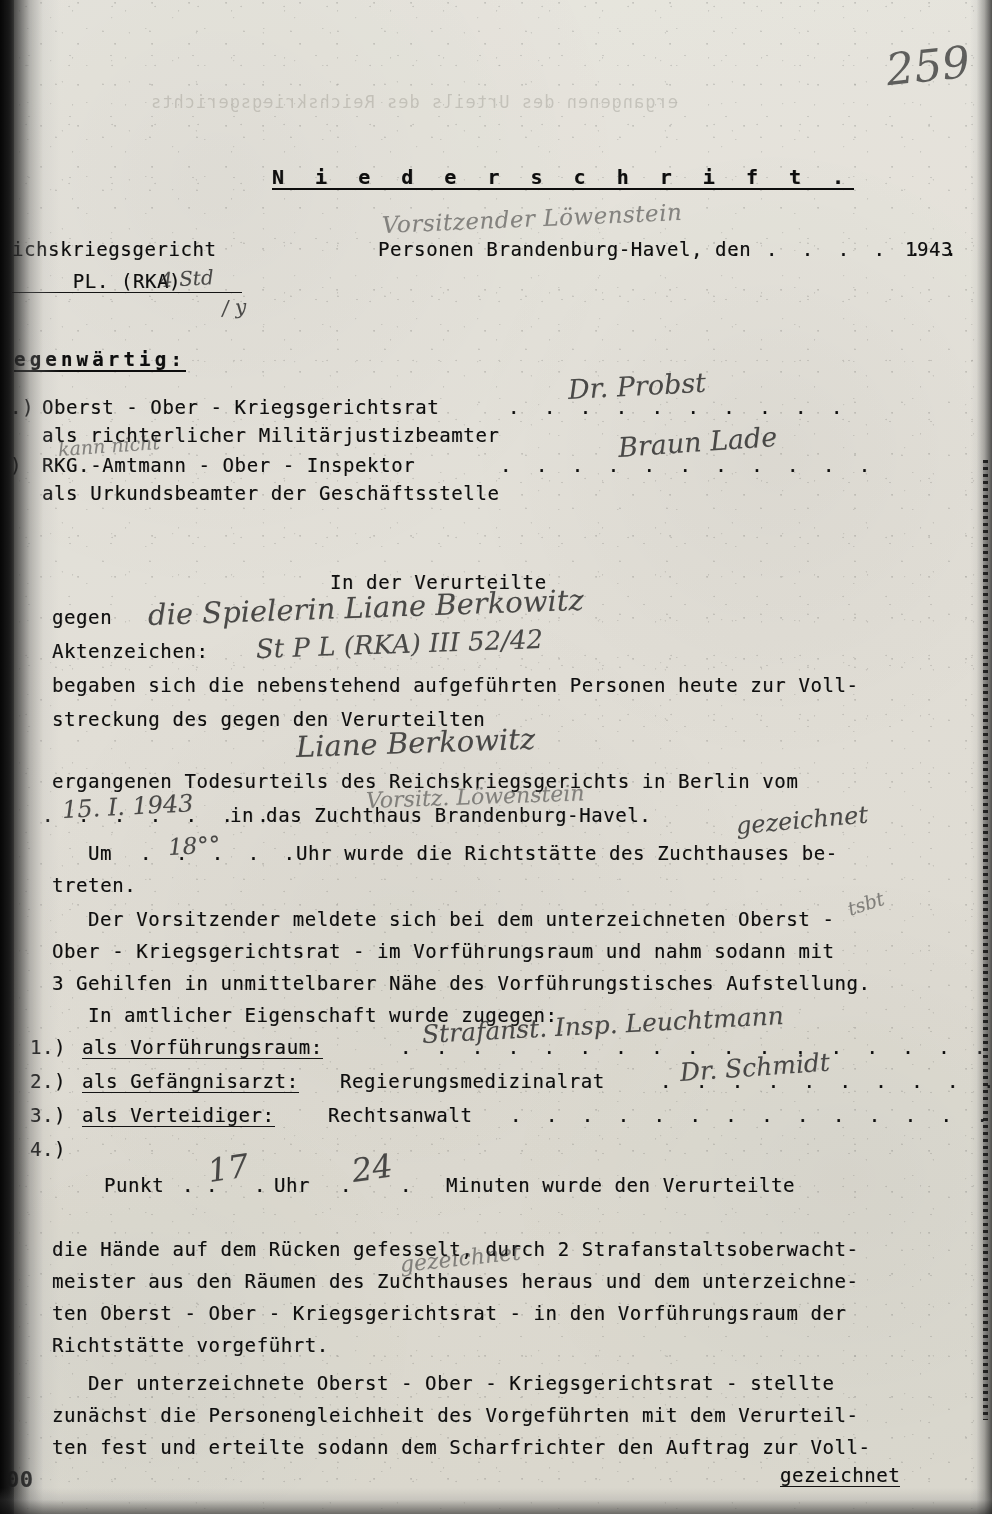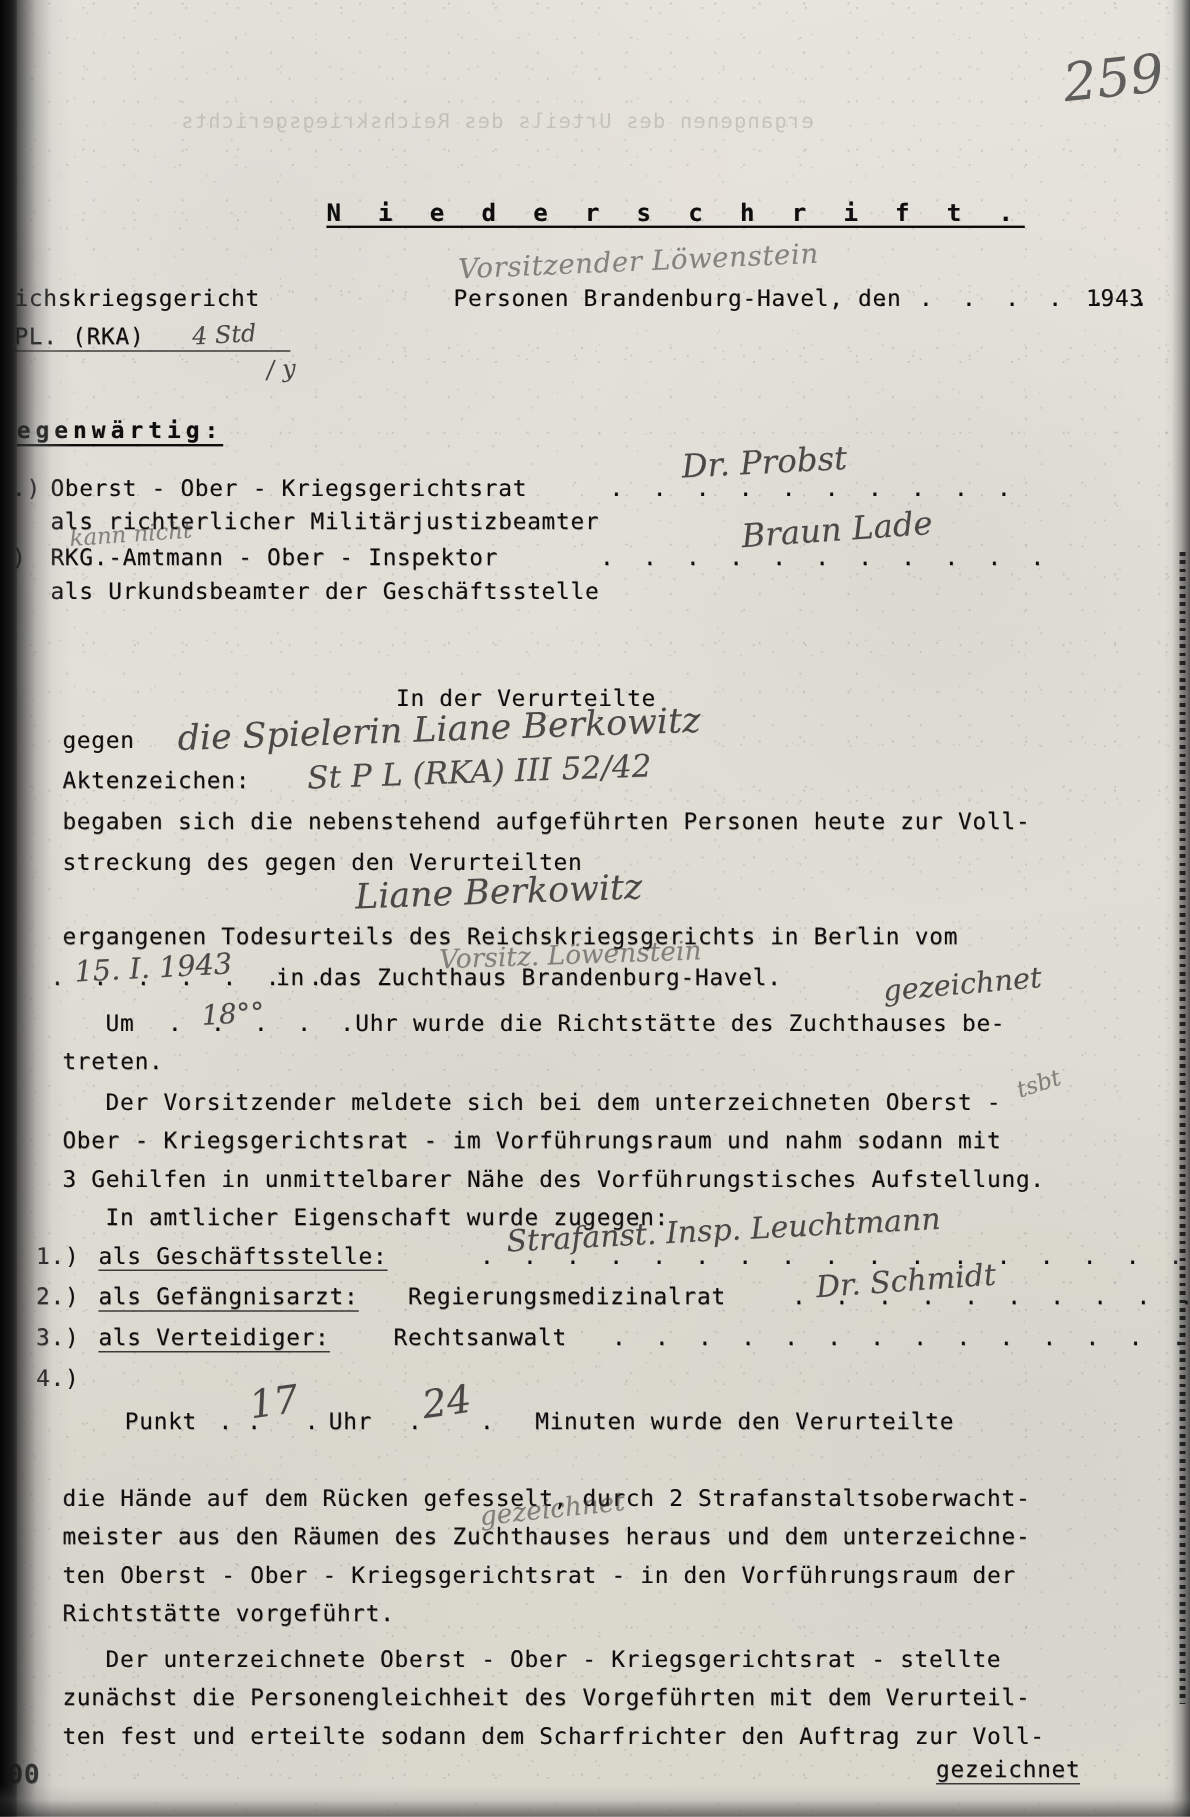--- a/index.html
+++ b/index.html
@@ -111,20 +111,21 @@
   
   .typed {
     position: absolute;
     white-space: pre;
     font-family: "DejaVu Sans Mono", "Liberation Mono", monospace;
     font-size: 19px;
     line-height: 19px;
     letter-spacing: 0.6px;
     color: #151515;
     text-shadow: 0.4px 0.3px 0 rgba(20,20,20,0.30), -0.3px 0.2px 0 rgba(20,20,20,0.14);
+    text-align: center;
   }
 
   .heading {
     font-size: 20px;
     letter-spacing: 9.5px;
     font-weight: 700;
     border-bottom: 2.5px solid #141414;
     padding-bottom: 1px;
   }
 
@@ -244,21 +245,21 @@
   <div class="typed" style="left:52px; top:876px;">treten.</div>
 
   <div class="typed" style="left:88px; top:910px;">Der Vorsitzender meldete sich bei dem unterzeichneten Oberst -</div>
   <div class="hand hand-lt" style="left:848px; top:898px; font-size:19px; transform:rotate(-18deg);">tsbt</div>
 
   <div class="typed" style="left:52px; top:942px;">Ober - Kriegsgerichtsrat - im Vorführungsraum und nahm sodann mit</div>
   <div class="typed" style="left:52px; top:974px;">3 Gehilfen in unmittelbarer Nähe des Vorführungstisches Aufstellung.</div>
   <div class="typed" style="left:88px; top:1006px;">In amtlicher Eigenschaft wurde zugegen:</div>
 
   <div class="typed" style="left:30px; top:1038px;">1.)</div>
-  <div class="typed ul" style="left:82px; top:1038px;">als Geschäftsstelle:</div>
+  <div class="typed ul" style="left:82px; top:1038px;">als Vorführungsraum:</div>
   <div class="typed dots" style="left:400px; top:1038px;">. . . . . . . . . . . . . . . . .</div>
   <div class="hand" style="left:422px; top:1020px; font-size:25px; transform:rotate(-3deg);">Strafanst. Insp. Leuchtmann</div>
 
   <div class="typed" style="left:30px; top:1072px;">2.)</div>
   <div class="typed ul" style="left:82px; top:1072px;">als Gefängnisarzt:</div>
   <div class="typed" style="left:340px; top:1072px;">Regierungsmedizinalrat</div>
   <div class="typed dots" style="left:660px; top:1072px;">. . . . . . . . . . .</div>
   <div class="hand" style="left:680px; top:1058px; font-size:25px; transform:rotate(-4deg);">Dr. Schmidt</div>
 
   <div class="typed" style="left:30px; top:1106px;">3.)</div>

